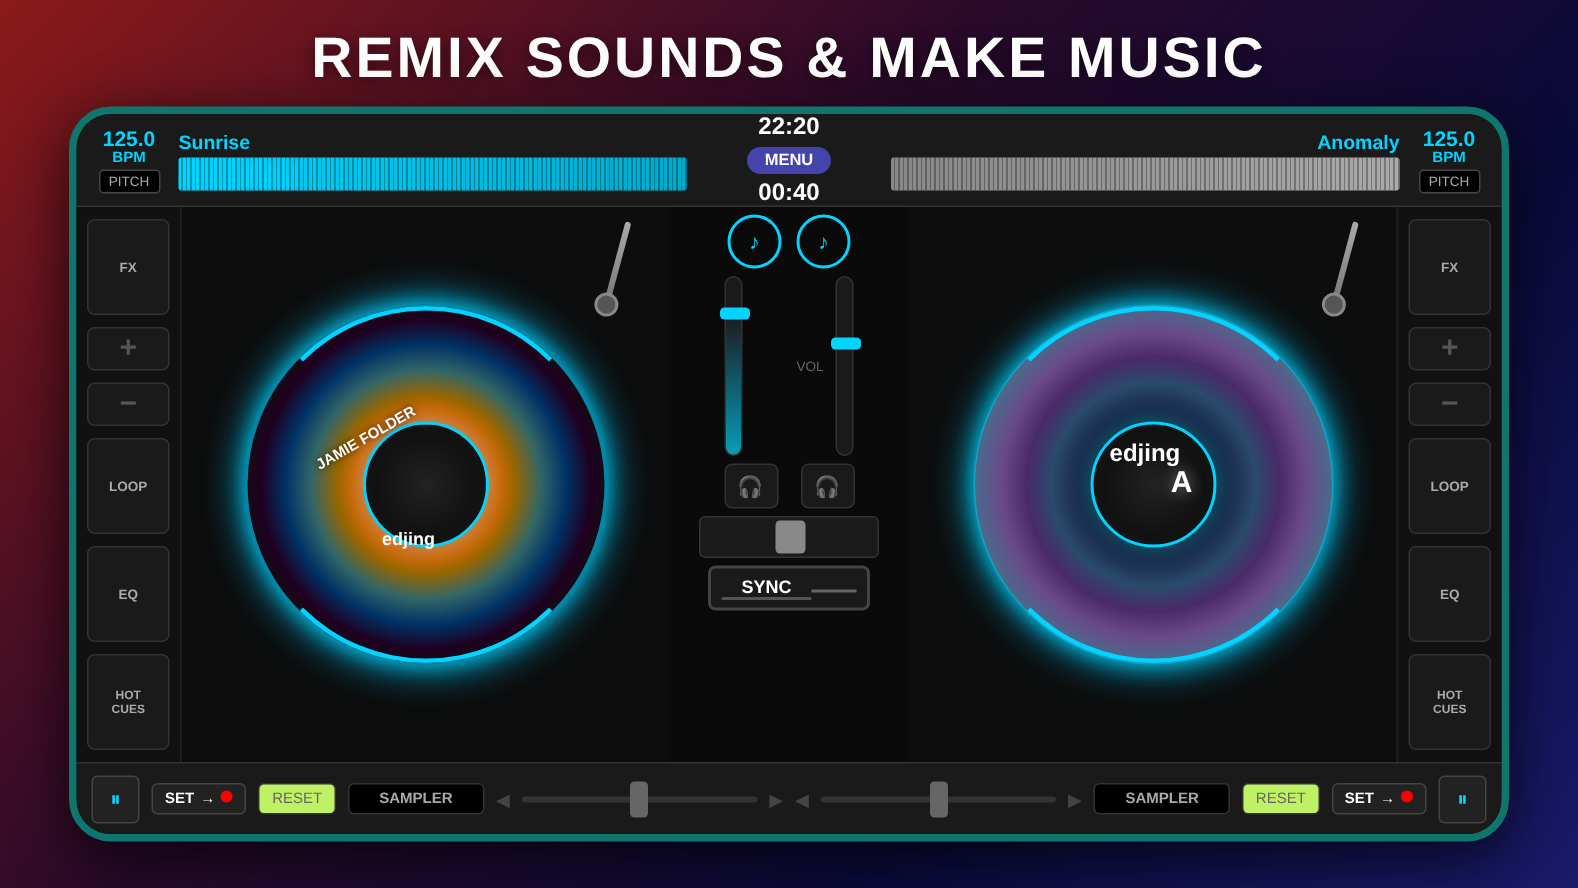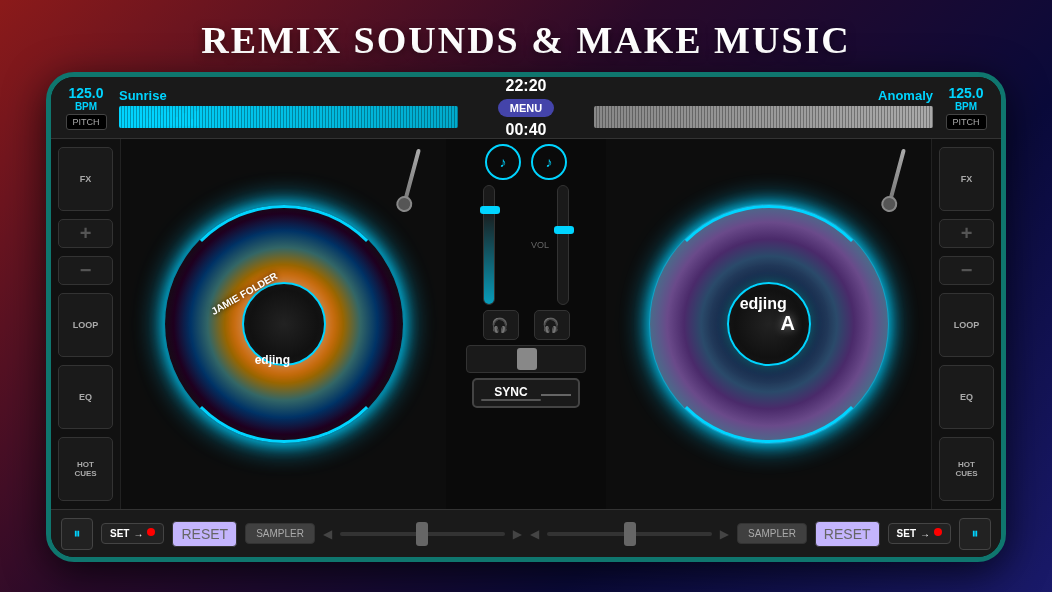--- a/index.html
+++ b/index.html
@@ -12,21 +12,20 @@
       display: flex;
       flex-direction: column;
       align-items: center;
     }
 
     
     .title-bar {
       width: 100%;
       text-align: center;
       padding: 18px 0 10px 0;
-      font-family: Liberation Serif, serif;
     }
     .title-bar h1 {
       color: white;
       font-size: 38px;
       font-weight: 900;
       letter-spacing: 2px;
       text-shadow: 0 2px 10px rgba(0,0,0,0.5);
     }
 
     
@@ -389,35 +388,35 @@
       align-items: flex-start;
       gap: 4px;
     }
     .set-dot {
       width: 8px;
       height: 8px;
       border-radius: 50%;
       background: red;
     }
     .reset-btn {
-      background: #c4b5fd;
+      background: #bef264;
       border: 1px solid #333;
       border-radius: 4px;
       color: #666;
-      font-size: 14px;
+      font-size: 10px;
       padding: 4px 8px;
     }
     .sampler-btn {
-      background: #404040;
+      background: #000000;
       border: 1px solid #333;
       border-radius: 4px;
       color: #aaa;
       font-size: 10px;
-      font-weight: normal;
-      padding: 4px 10px;
+      font-weight: bold;
+      padding: 4px 20px;
     }
     .pitch-slider-container {
       flex: 1;
       display: flex;
       align-items: center;
       gap: 5px;
     }
     .pitch-arrow {
       color: #444;
       font-size: 12px;

